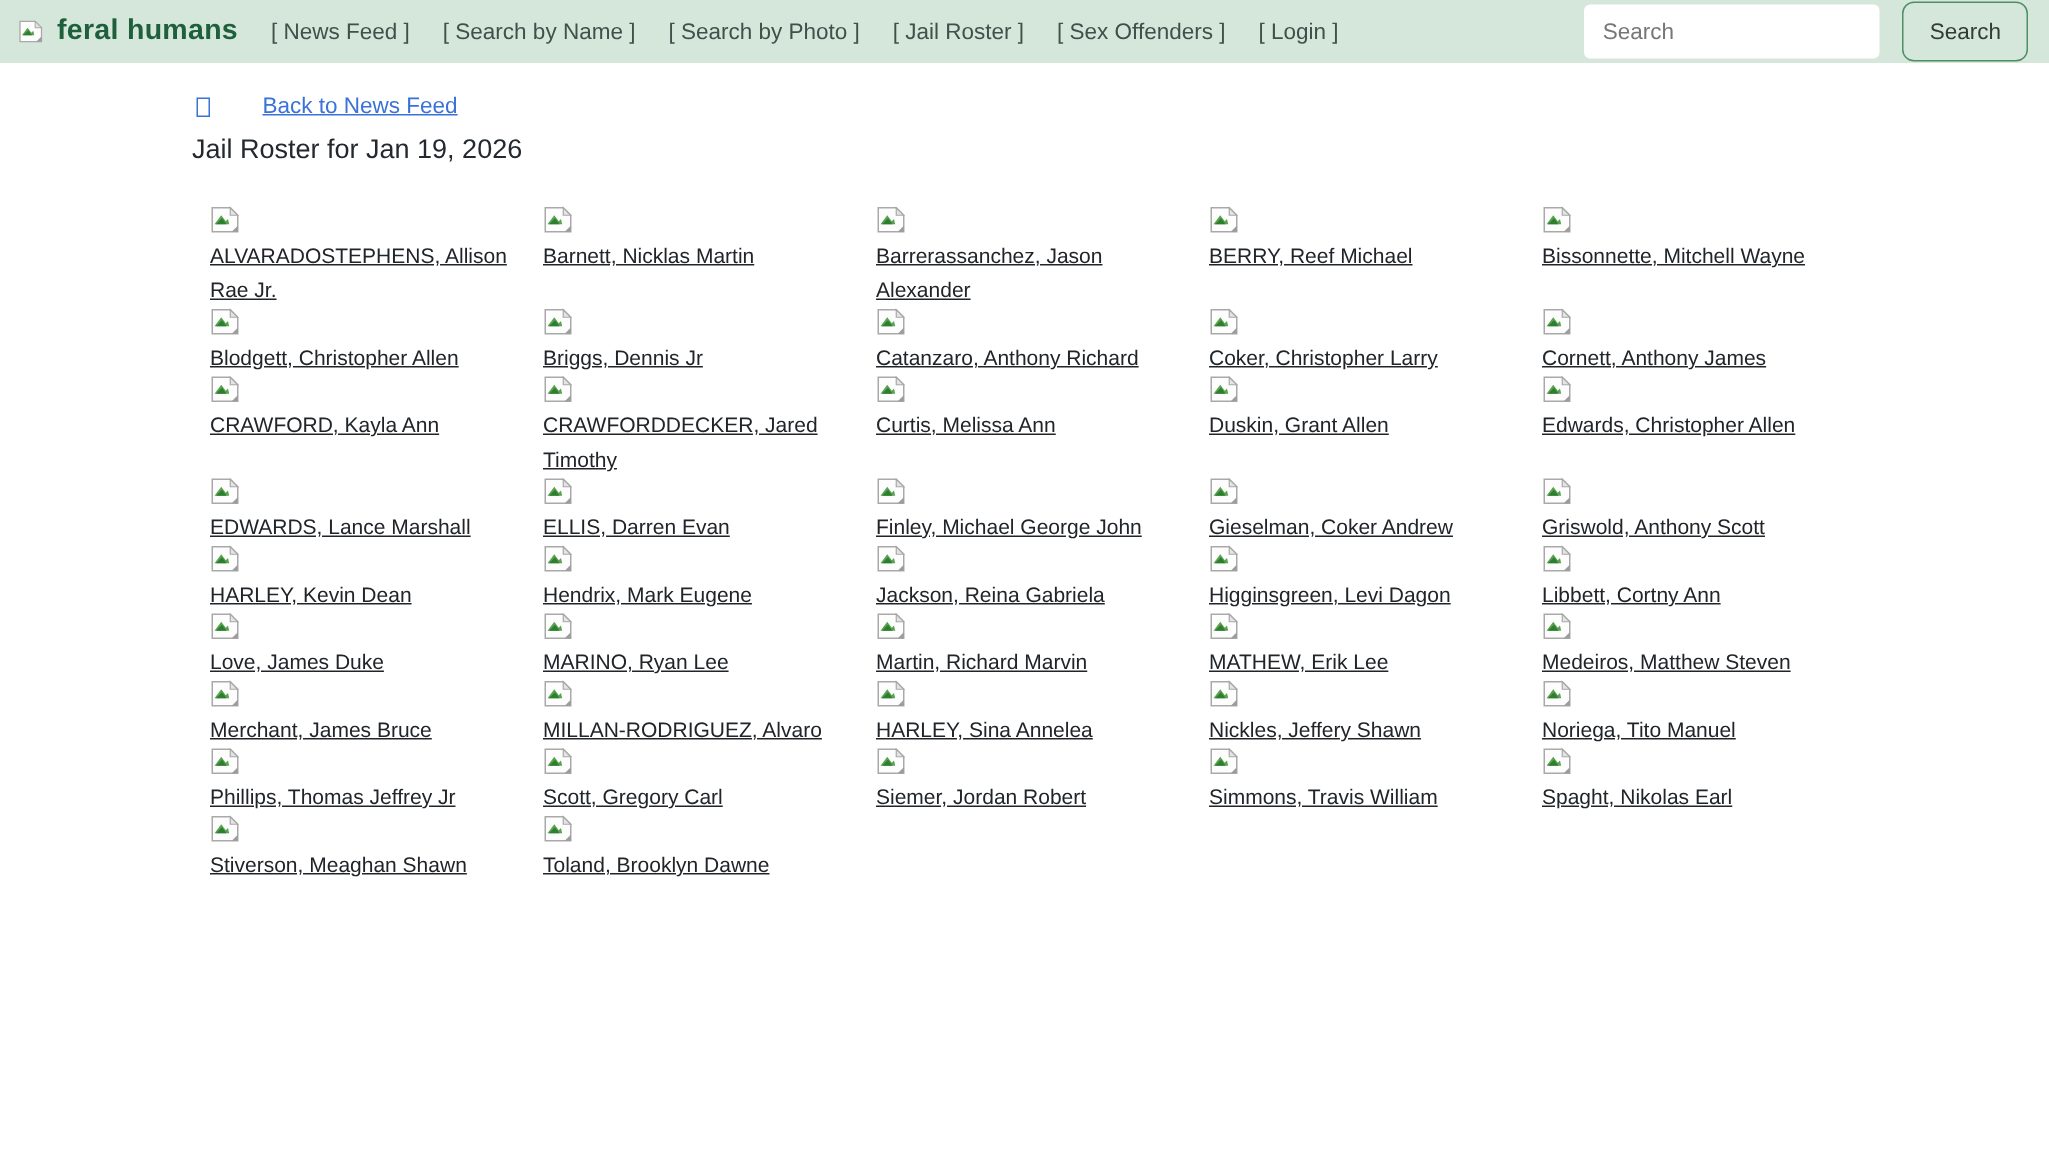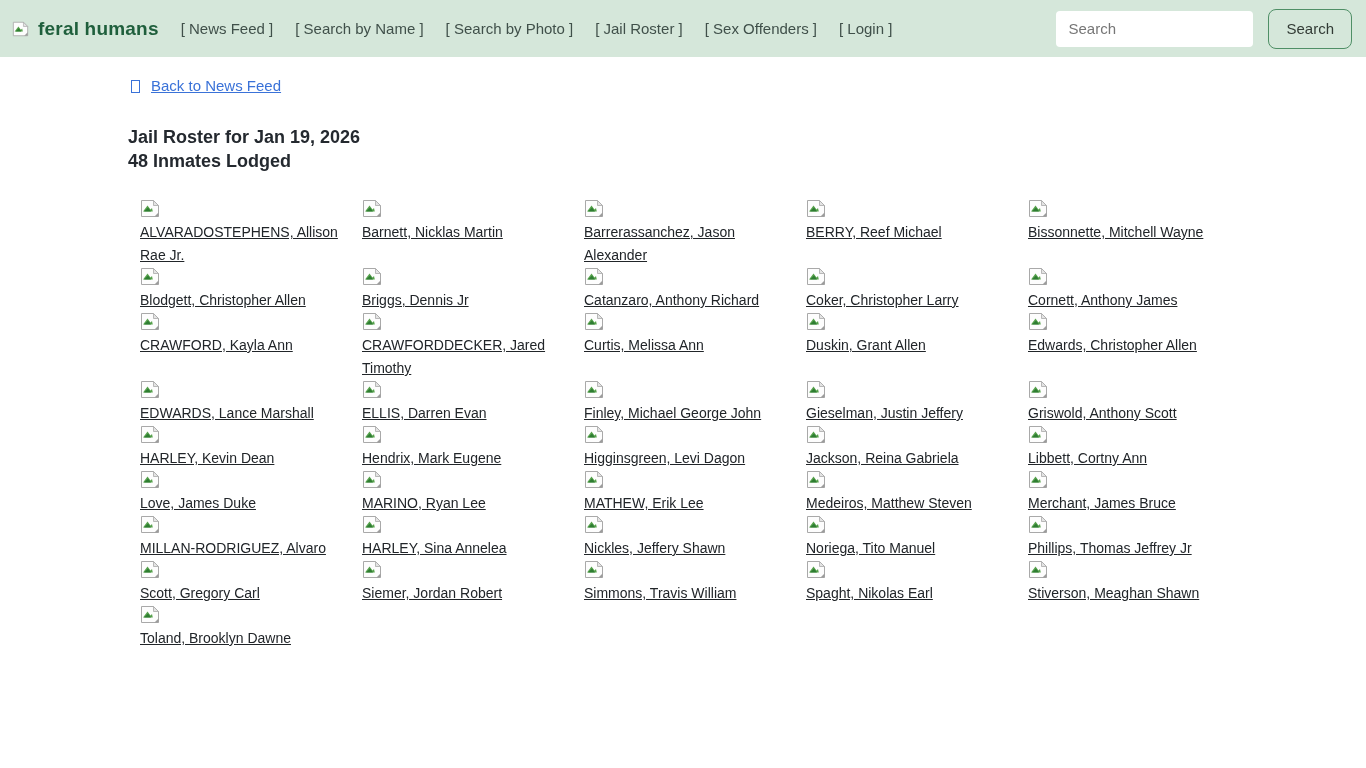--- a/index.html
+++ b/index.html
@@ -3,21 +3,21 @@
 <meta charset="utf-8">
 <style>
   * { margin: 0; padding: 0; box-sizing: border-box; }
   html, body {
     width: 1366px; height: 768px; overflow: hidden;
     background: #ffffff;
     font-family: "Liberation Sans", sans-serif;
   }
   
   .header {
-    height: 57px;
+    height: 42px;
     background: #d5e7da;
     display: flex;
     align-items: center;
     padding: 0 14px 0 12px;
   }
   .logo {
     display: flex;
     align-items: center;
     gap: 9px;
     margin-right: 22px;
@@ -70,25 +70,25 @@
     font-size: 15px;
     text-decoration: none;
     margin-left: 3px;
   }
   .box-glyph {
     width: 9px; height: 13px;
     border: 1px solid #3a72d8;
     display: inline-block;
     margin-top: 2px;
   }
-  .back-link-text { text-decoration: underline; }
+  .back-link-text { text-decoration: underline; margin-left: 24px; }
   .page-title {
-    margin-top: 28px;
+    margin-top: 4px;
     font-size: 18px;
-    font-weight: bold;
+    font-weight: normal;
     color: #24292f;
     line-height: 24px;
   }
   
   .grid {
     margin: 26px 0 0 12px;
     display: grid;
     grid-template-columns: repeat(5, 222px);
   }
   .cell { padding-right: 18px; }
@@ -132,21 +132,20 @@
   </div>
 </div>
 
 <div class="content">
   <a href="#" class="back-link">
     <span class="box-glyph"></span>
     <span class="back-link-text">Back to News Feed</span>
   </a>
   <div class="page-title">
     <div>Jail Roster for Jan 19, 2026</div>
-    <div>48 Inmates Lodged</div>
   </div>
   <div class="grid" id="inmate-grid">
   <div class="cell">
     <span class="icon-slot"><svg class="broken-img" viewBox="0 0 20 19" xmlns="http://www.w3.org/2000/svg">
     <path d="M1.5 1.5 H13.5 L18.5 6.5 V17.5 H1.5 Z" fill="#fdfdfd" stroke="#a9a9a9" stroke-width="1"></path>
     <path d="M13.5 1.5 V6.5 H18.5 Z" fill="#e4e4e4" stroke="#a9a9a9" stroke-width="0.8"></path>
     <path d="M3 12.5 L7.5 6.5 L10.5 10.5 L12 9 L12.8 12.5 Z" fill="#59a34e"></path>
     <path d="M4 12.5 L8 8.5 L11 12.5 Z" fill="#2e7d32"></path>
     <path d="M14.5 17.5 L18.5 13.5 V17.5 Z" fill="#9c9c9c"></path>
   </svg></span>
@@ -341,21 +340,21 @@
   </div>
 
   <div class="cell">
     <span class="icon-slot"><svg class="broken-img" viewBox="0 0 20 19" xmlns="http://www.w3.org/2000/svg">
     <path d="M1.5 1.5 H13.5 L18.5 6.5 V17.5 H1.5 Z" fill="#fdfdfd" stroke="#a9a9a9" stroke-width="1"></path>
     <path d="M13.5 1.5 V6.5 H18.5 Z" fill="#e4e4e4" stroke="#a9a9a9" stroke-width="0.8"></path>
     <path d="M3 12.5 L7.5 6.5 L10.5 10.5 L12 9 L12.8 12.5 Z" fill="#59a34e"></path>
     <path d="M4 12.5 L8 8.5 L11 12.5 Z" fill="#2e7d32"></path>
     <path d="M14.5 17.5 L18.5 13.5 V17.5 Z" fill="#9c9c9c"></path>
   </svg></span>
-    <a href="#" class="inmate-link">Gieselman, Justin Jeffery</a>
+    <a href="#" class="inmate-link">Gieselman, Coker Andrew</a>
   </div>
 
   <div class="cell">
     <span class="icon-slot"><svg class="broken-img" viewBox="0 0 20 19" xmlns="http://www.w3.org/2000/svg">
     <path d="M1.5 1.5 H13.5 L18.5 6.5 V17.5 H1.5 Z" fill="#fdfdfd" stroke="#a9a9a9" stroke-width="1"></path>
     <path d="M13.5 1.5 V6.5 H18.5 Z" fill="#e4e4e4" stroke="#a9a9a9" stroke-width="0.8"></path>
     <path d="M3 12.5 L7.5 6.5 L10.5 10.5 L12 9 L12.8 12.5 Z" fill="#59a34e"></path>
     <path d="M4 12.5 L8 8.5 L11 12.5 Z" fill="#2e7d32"></path>
     <path d="M14.5 17.5 L18.5 13.5 V17.5 Z" fill="#9c9c9c"></path>
   </svg></span>
@@ -385,34 +384,34 @@
   </div>
 
   <div class="cell">
     <span class="icon-slot"><svg class="broken-img" viewBox="0 0 20 19" xmlns="http://www.w3.org/2000/svg">
     <path d="M1.5 1.5 H13.5 L18.5 6.5 V17.5 H1.5 Z" fill="#fdfdfd" stroke="#a9a9a9" stroke-width="1"></path>
     <path d="M13.5 1.5 V6.5 H18.5 Z" fill="#e4e4e4" stroke="#a9a9a9" stroke-width="0.8"></path>
     <path d="M3 12.5 L7.5 6.5 L10.5 10.5 L12 9 L12.8 12.5 Z" fill="#59a34e"></path>
     <path d="M4 12.5 L8 8.5 L11 12.5 Z" fill="#2e7d32"></path>
     <path d="M14.5 17.5 L18.5 13.5 V17.5 Z" fill="#9c9c9c"></path>
   </svg></span>
+    <a href="#" class="inmate-link">Jackson, Reina Gabriela</a>
+  </div>
+
+  <div class="cell">
+    <span class="icon-slot"><svg class="broken-img" viewBox="0 0 20 19" xmlns="http://www.w3.org/2000/svg">
+    <path d="M1.5 1.5 H13.5 L18.5 6.5 V17.5 H1.5 Z" fill="#fdfdfd" stroke="#a9a9a9" stroke-width="1"></path>
+    <path d="M13.5 1.5 V6.5 H18.5 Z" fill="#e4e4e4" stroke="#a9a9a9" stroke-width="0.8"></path>
+    <path d="M3 12.5 L7.5 6.5 L10.5 10.5 L12 9 L12.8 12.5 Z" fill="#59a34e"></path>
+    <path d="M4 12.5 L8 8.5 L11 12.5 Z" fill="#2e7d32"></path>
+    <path d="M14.5 17.5 L18.5 13.5 V17.5 Z" fill="#9c9c9c"></path>
+  </svg></span>
     <a href="#" class="inmate-link">Higginsgreen, Levi Dagon</a>
   </div>
 
-  <div class="cell">
-    <span class="icon-slot"><svg class="broken-img" viewBox="0 0 20 19" xmlns="http://www.w3.org/2000/svg">
-    <path d="M1.5 1.5 H13.5 L18.5 6.5 V17.5 H1.5 Z" fill="#fdfdfd" stroke="#a9a9a9" stroke-width="1"></path>
-    <path d="M13.5 1.5 V6.5 H18.5 Z" fill="#e4e4e4" stroke="#a9a9a9" stroke-width="0.8"></path>
-    <path d="M3 12.5 L7.5 6.5 L10.5 10.5 L12 9 L12.8 12.5 Z" fill="#59a34e"></path>
-    <path d="M4 12.5 L8 8.5 L11 12.5 Z" fill="#2e7d32"></path>
-    <path d="M14.5 17.5 L18.5 13.5 V17.5 Z" fill="#9c9c9c"></path>
-  </svg></span>
-    <a href="#" class="inmate-link">Jackson, Reina Gabriela</a>
-  </div>
-
 
   <div class="cell">
     <span class="icon-slot"><svg class="broken-img" viewBox="0 0 20 19" xmlns="http://www.w3.org/2000/svg">
     <path d="M1.5 1.5 H13.5 L18.5 6.5 V17.5 H1.5 Z" fill="#fdfdfd" stroke="#a9a9a9" stroke-width="1"></path>
     <path d="M13.5 1.5 V6.5 H18.5 Z" fill="#e4e4e4" stroke="#a9a9a9" stroke-width="0.8"></path>
     <path d="M3 12.5 L7.5 6.5 L10.5 10.5 L12 9 L12.8 12.5 Z" fill="#59a34e"></path>
     <path d="M4 12.5 L8 8.5 L11 12.5 Z" fill="#2e7d32"></path>
     <path d="M14.5 17.5 L18.5 13.5 V17.5 Z" fill="#9c9c9c"></path>
   </svg></span>
     <a href="#" class="inmate-link">Libbett, Cortny Ann</a>
@@ -433,20 +432,30 @@
     <span class="icon-slot"><svg class="broken-img" viewBox="0 0 20 19" xmlns="http://www.w3.org/2000/svg">
     <path d="M1.5 1.5 H13.5 L18.5 6.5 V17.5 H1.5 Z" fill="#fdfdfd" stroke="#a9a9a9" stroke-width="1"></path>
     <path d="M13.5 1.5 V6.5 H18.5 Z" fill="#e4e4e4" stroke="#a9a9a9" stroke-width="0.8"></path>
     <path d="M3 12.5 L7.5 6.5 L10.5 10.5 L12 9 L12.8 12.5 Z" fill="#59a34e"></path>
     <path d="M4 12.5 L8 8.5 L11 12.5 Z" fill="#2e7d32"></path>
     <path d="M14.5 17.5 L18.5 13.5 V17.5 Z" fill="#9c9c9c"></path>
   </svg></span>
     <a href="#" class="inmate-link">MARINO, Ryan Lee</a>
   </div>
 
+  <div class="cell">
+    <span class="icon-slot"><svg class="broken-img" viewBox="0 0 20 19" xmlns="http://www.w3.org/2000/svg">
+    <path d="M1.5 1.5 H13.5 L18.5 6.5 V17.5 H1.5 Z" fill="#fdfdfd" stroke="#a9a9a9" stroke-width="1"></path>
+    <path d="M13.5 1.5 V6.5 H18.5 Z" fill="#e4e4e4" stroke="#a9a9a9" stroke-width="0.8"></path>
+    <path d="M3 12.5 L7.5 6.5 L10.5 10.5 L12 9 L12.8 12.5 Z" fill="#59a34e"></path>
+    <path d="M4 12.5 L8 8.5 L11 12.5 Z" fill="#2e7d32"></path>
+    <path d="M14.5 17.5 L18.5 13.5 V17.5 Z" fill="#9c9c9c"></path>
+  </svg></span>
+    <a href="#" class="inmate-link">Martin, Richard Marvin</a>
+  </div>
 
   <div class="cell">
     <span class="icon-slot"><svg class="broken-img" viewBox="0 0 20 19" xmlns="http://www.w3.org/2000/svg">
     <path d="M1.5 1.5 H13.5 L18.5 6.5 V17.5 H1.5 Z" fill="#fdfdfd" stroke="#a9a9a9" stroke-width="1"></path>
     <path d="M13.5 1.5 V6.5 H18.5 Z" fill="#e4e4e4" stroke="#a9a9a9" stroke-width="0.8"></path>
     <path d="M3 12.5 L7.5 6.5 L10.5 10.5 L12 9 L12.8 12.5 Z" fill="#59a34e"></path>
     <path d="M4 12.5 L8 8.5 L11 12.5 Z" fill="#2e7d32"></path>
     <path d="M14.5 17.5 L18.5 13.5 V17.5 Z" fill="#9c9c9c"></path>
   </svg></span>
     <a href="#" class="inmate-link">MATHEW, Erik Lee</a>

